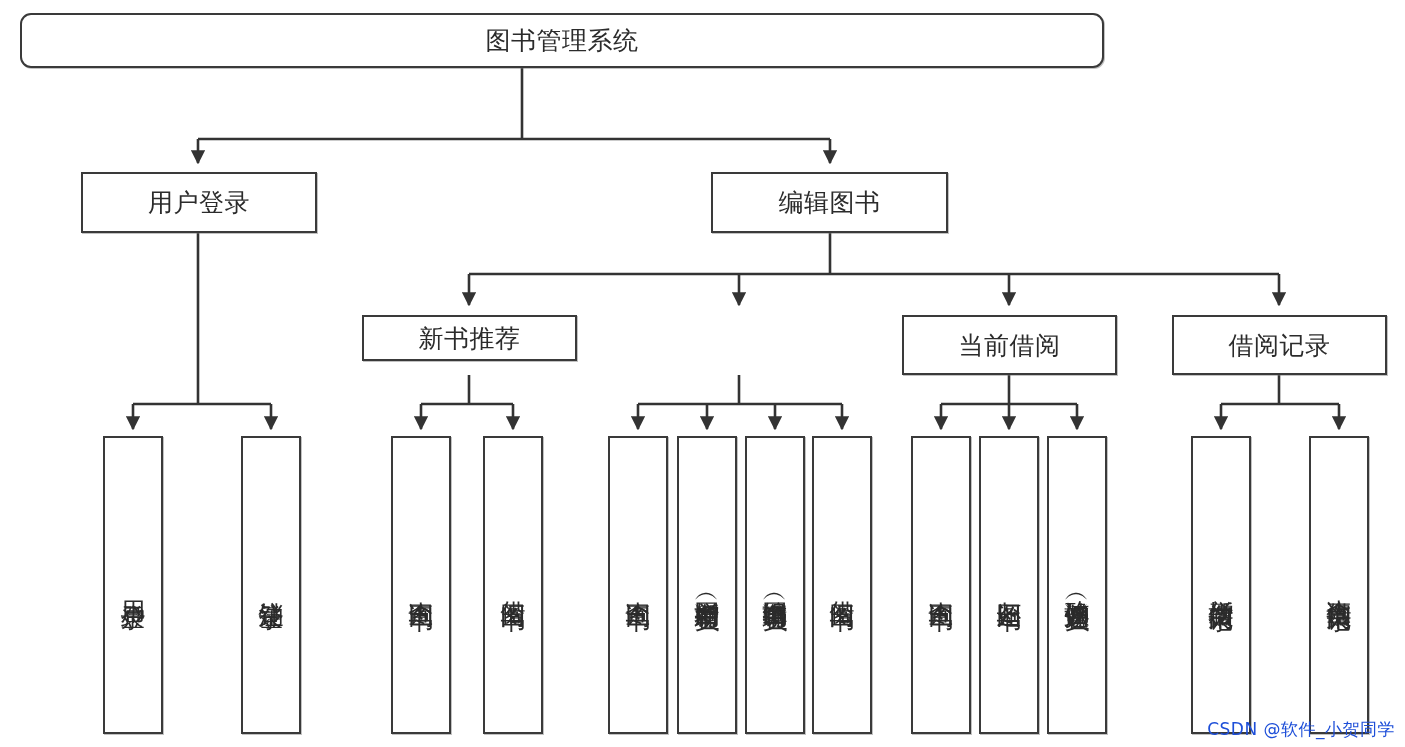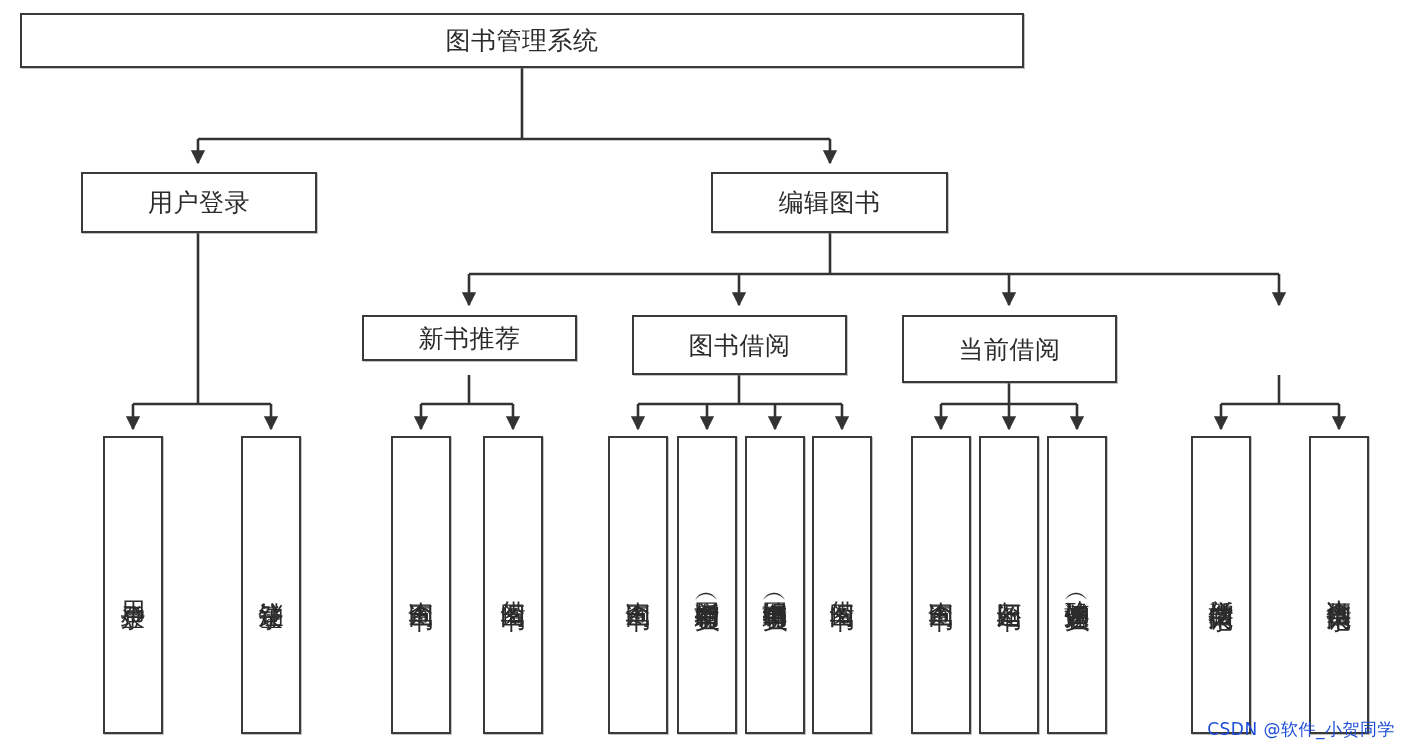--- a/index.html
+++ b/index.html
@@ -126,44 +126,44 @@
       <path d="M 1009 404 L 1009 429" marker-end="url(#arrow)"></path>
       <path d="M 1077 404 L 1077 429" marker-end="url(#arrow)"></path>
 
       <path d="M 1279 375 L 1279 404"></path>
       <path d="M 1221 404 L 1339 404"></path>
       <path d="M 1221 404 L 1221 429" marker-end="url(#arrow)"></path>
       <path d="M 1339 404 L 1339 429" marker-end="url(#arrow)"></path>
     </g>
   </svg>
 
-  <div class="node h-node root" style="left:20px; top:13px; width:1004px; height:55px;">
+  <div class="node h-node root" style="left:20px; top:13px; width:1084px; height:55px;border-radius:11px;">
     <span class="label">图书管理系统</span>
   </div>
 
   <div class="node h-node" style="left:81px; top:172px; width:236px; height:61px;">
     <span class="label">用户登录</span>
   </div>
 
   <div class="node h-node" style="left:711px; top:172px; width:237px; height:61px;">
     <span class="label">编辑图书</span>
   </div>
 
   <div class="node h-node" style="left:362px; top:315px; width:215px; height:46px;">
     <span class="label">新书推荐</span>
   </div>
 
-  <div class="node h-node" style="left:632px; top:315px; width:215px; height:60px;">
-    <span class="label">图书借阅</span>
-  </div>
-
-  <div class="node h-node" style="left:902px; top:315px; width:215px; height:68px;">
+
+  <div class="node h-node" style="left:902px; top:315px; width:215px; height:60px;">
     <span class="label">当前借阅</span>
   </div>
 
+  <div class="node h-node" style="left:1172px; top:315px; width:215px; height:60px;">
+    <span class="label">借阅记录</span>
+  </div>
 
   <div class="node v-node" style="left:103px; top:436px; width:60px; height:298px;">
     <span class="label">用户登录</span>
   </div>
 
   <div class="node v-node" style="left:241px; top:436px; width:60px; height:298px;">
     <span class="label">注销登录</span>
   </div>
 
   <div class="node v-node" style="left:391px; top:436px; width:60px; height:298px;">

